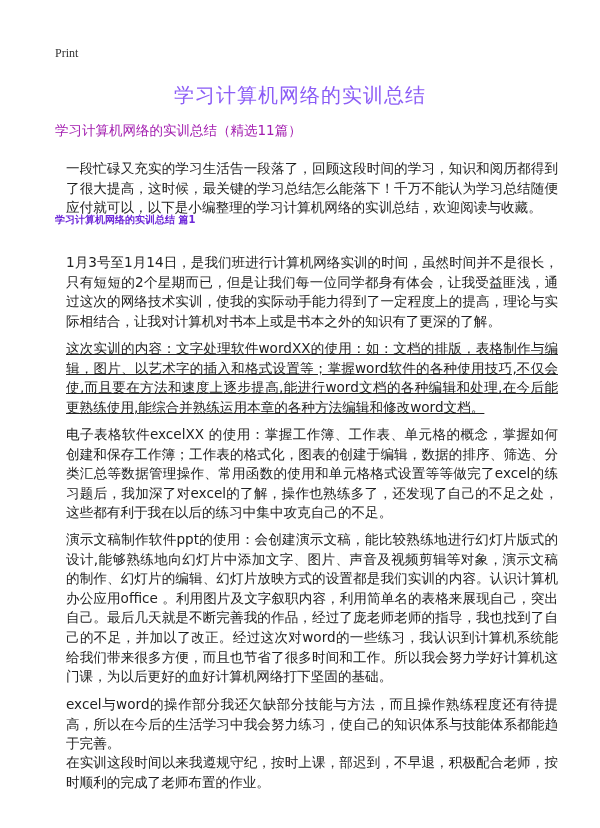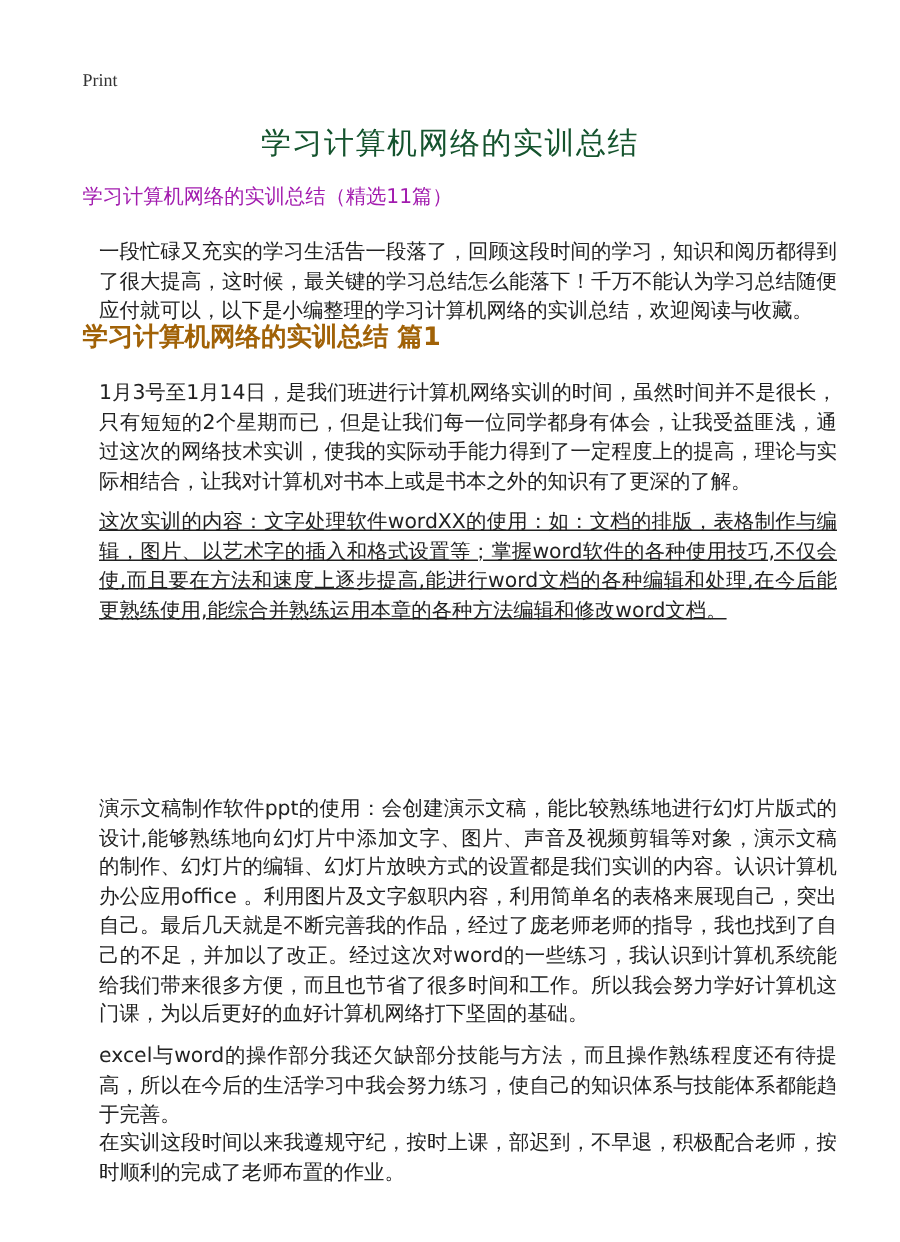--- a/index.html
+++ b/index.html
@@ -9,42 +9,43 @@
       color: #222222;
     }
     .page { position: absolute; left: 0; top: 0; width: 532px; height: 828px; background: #fff; padding-left: 12px; }
     .print-label {
       position: absolute; left: 55px; top: 46px;
       font-family: "Liberation Serif", "DejaVu Serif", serif;
       font-size: 12px; color: #333;
     }
     .doc-title {
       position: absolute; left: 0; top: 82px; width: 600px; text-align: center;
-      font-size: 20px; font-weight: normal; color: #14532d; letter-spacing: 1px;
+      font-size: 20px; font-weight: normal; color: #8b5cf6; letter-spacing: 1px;
       margin: 0;
     }
     .subtitle {
       position: absolute; left: 55px; top: 122px; font-size: 13.5px; color: #a21caf;
     }
     .para {
       position: absolute; left: 55px; width: 492px;
       font-size: 13.6px; line-height: 19.6px; color: #222;
       text-align: justify; margin: 11px;
     }
     .section-heading {
-      position: absolute; left: 55px; top: 213px; font-size: 17px; font-weight: bold; color: #a16207;
+      position: absolute; left: 55px; top: 213px; font-size: 10px; font-weight: bold; color: #6d28d9;
     }
   </style>
 </head>
 <body>
 
 <div class="page">
   <div class="print-label">Print</div>
   <h1 class="doc-title">学习计算机网络的实训总结</h1>
   <div class="subtitle">学习计算机网络的实训总结（精选11篇）</div>
   <p class="para" style="top:148px;">一段忙碌又充实的学习生活告一段落了，回顾这段时间的学习，知识和阅历都得到了很大提高，这时候，最关键的学习总结怎么能落下！千万不能认为学习总结随便应付就可以，以下是小编整理的学习计算机网络的实训总结，欢迎阅读与收藏。</p>
   <div class="section-heading">学习计算机网络的实训总结 篇1</div>
   <p class="para" style="top:242px;">1月3号至1月14日，是我们班进行计算机网络实训的时间，虽然时间并不是很长，只有短短的2个星期而已，但是让我们每一位同学都身有体会，让我受益匪浅，通过这次的网络技术实训，使我的实际动手能力得到了一定程度上的提高，理论与实际相结合，让我对计算机对书本上或是书本之外的知识有了更深的了解。</p>
   <p class="para" style="top:328px;text-decoration:underline;">这次实训的内容：文字处理软件wordXX的使用：如：文档的排版，表格制作与编辑，图片、以艺术字的插入和格式设置等；掌握word软件的各种使用技巧,不仅会使,而且要在方法和速度上逐步提高,能进行word文档的各种编辑和处理,在今后能更熟练使用,能综合并熟练运用本章的各种方法编辑和修改word文档。</p>
+  <p class="para" style="top:414px;">电子表格软件excelXX 的使用：掌握工作簿、工作表、单元格的概念，掌握如何创建和保存工作簿；工作表的格式化，图表的创建于编辑，数据的排序、筛选、分类汇总等数据管理操作、常用函数的使用和单元格格式设置等等做完了excel的练习题后，我加深了对excel的了解，操作也熟练多了，还发现了自己的不足之处，这些都有利于我在以后的练习中集中攻克自己的不足。</p>
   <p class="para" style="top:519px;">演示文稿制作软件ppt的使用：会创建演示文稿，能比较熟练地进行幻灯片版式的设计,能够熟练地向幻灯片中添加文字、图片、声音及视频剪辑等对象，演示文稿的制作、幻灯片的编辑、幻灯片放映方式的设置都是我们实训的内容。认识计算机办公应用office 。利用图片及文字叙职内容，利用简单名的表格来展现自己，突出自己。最后几天就是不断完善我的作品，经过了庞老师老师的指导，我也找到了自己的不足，并加以了改正。经过这次对word的一些练习，我认识到计算机系统能给我们带来很多方便，而且也节省了很多时间和工作。所以我会努力学好计算机这门课，为以后更好的血好计算机网络打下坚固的基础。</p>
   <p class="para" style="top:742px;">在实训这段时间以来我遵规守纪，按时上课，部迟到，不早退，积极配合老师，按时顺利的完成了老师布置的作业。</p>
   <p class="para" style="top:684px;">excel与word的操作部分我还欠缺部分技能与方法，而且操作熟练程度还有待提高，所以在今后的生活学习中我会努力练习，使自己的知识体系与技能体系都能趋于完善。</p>
 </div>
 
 </body></html>

